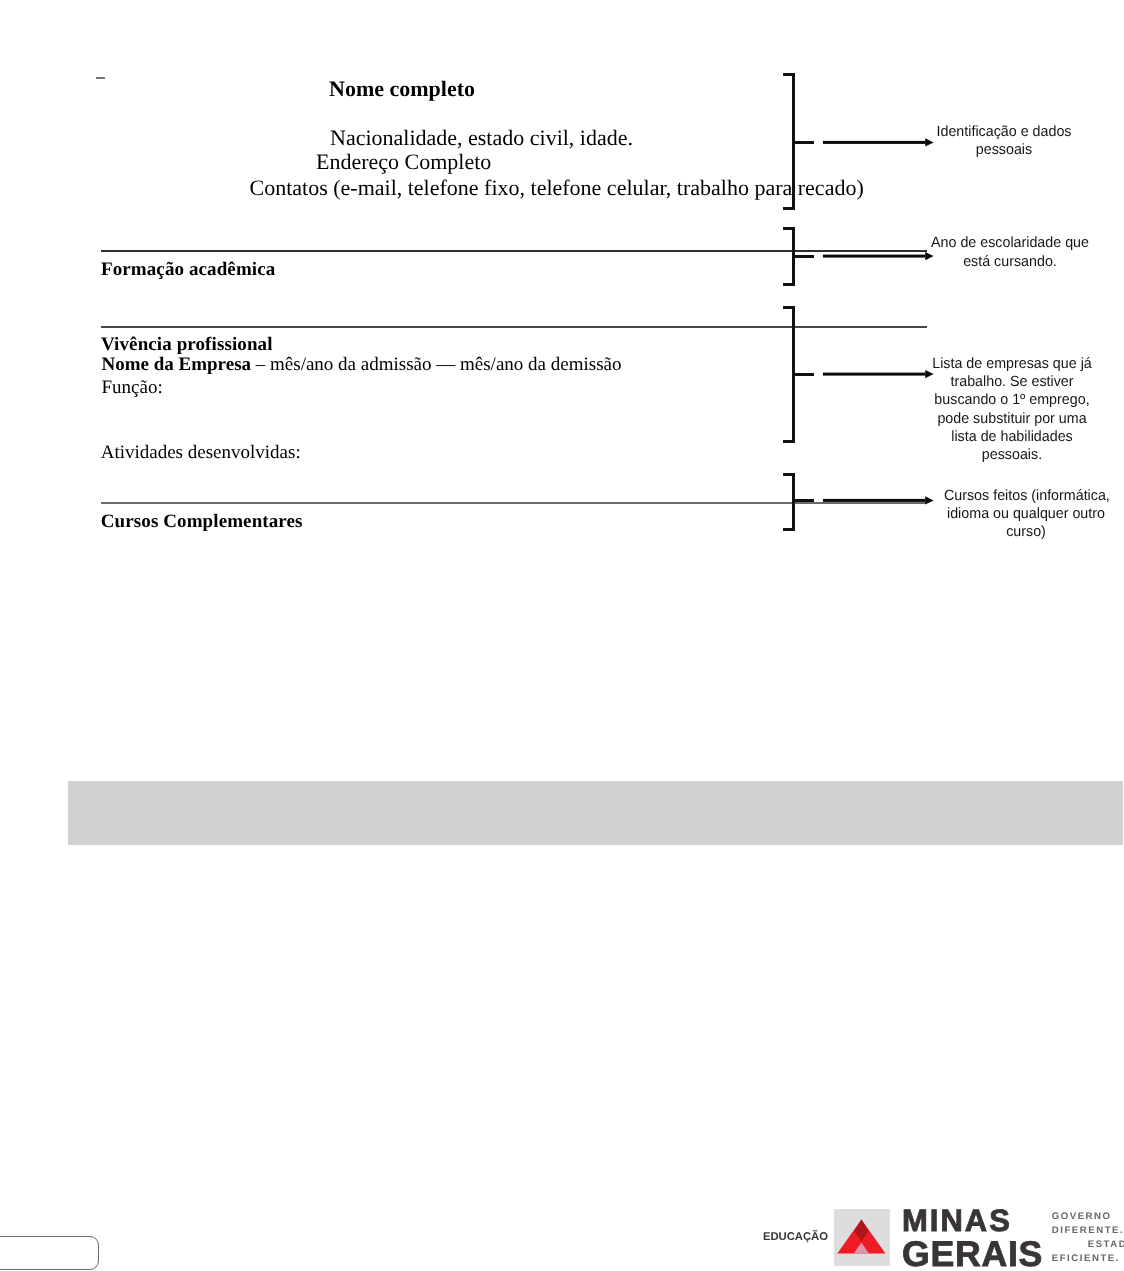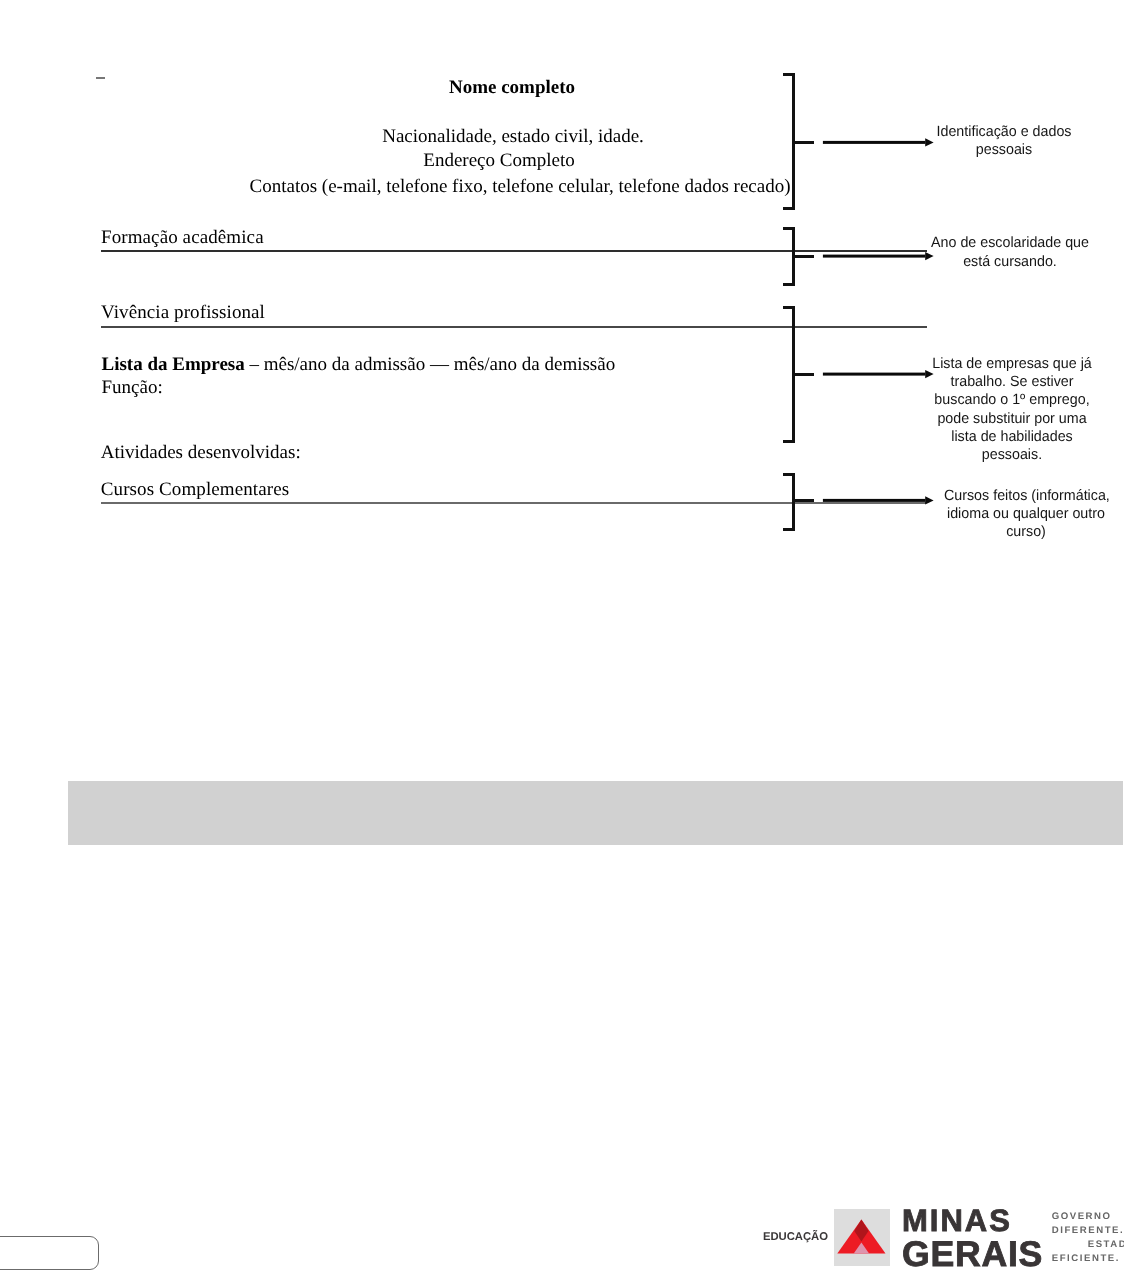--- a/index.html
+++ b/index.html
@@ -3,22 +3,22 @@
 <meta charset="utf-8">
 <style>
   html,body{margin:0;padding:0;background:#fff;}
   body{width:1124px;height:1271px;position:relative;overflow:hidden;
        font-family:"Liberation Serif", serif;color:#000;
        -webkit-font-smoothing:antialiased;text-rendering:geometricPrecision;}
   .abs{position:absolute;}
 
   
   .cv-line{position:absolute;white-space:nowrap;font-size:19px;line-height:1;}
-  .cv-center{position:absolute;text-align:center;font-size:19px;line-height:1;}
-  .cv-head{position:absolute;white-space:nowrap;font-weight:normal;font-size:19px;line-height:1;letter-spacing:0.1px;}
+  .cv-center{position:absolute;text-align:left;font-size:22px;line-height:1;}
+  .cv-head{position:absolute;white-space:nowrap;font-weight:bold;font-size:19px;line-height:1;letter-spacing:0.1px;margin-top:32px;}
   .rule{position:absolute;background:#2b2b2b;}
 
   
   .note{position:absolute;text-align:center;white-space:nowrap;font-family:"Liberation Sans", sans-serif;
         font-size:14.8px;line-height:18.3px;color:#161616;
         transform:scaleX(0.965);transform-origin:center top;}
 
   
   .greyband{position:absolute;background:#d1d1d1;}
   .roundbox{position:absolute;border:1.3px solid #6b6b6b;border-radius:9px;background:#fff;}
@@ -32,30 +32,30 @@
 </style>
 </head>
 <body>
 
 <div class="rule abs" style="left:96px;top:77px;width:9px;height:1.5px;background:#777;"></div>
 
 <div class="cv-center" style="left:329px;top:78px;width:366px;font-weight:bold;">Nome completo</div>
 
 <div class="cv-center" style="left:330px;top:127px;width:366px;">Nacionalidade, estado civil, idade.</div>
 <div class="cv-center" style="left:316px;top:151.4px;width:366px;">Endereço Completo</div>
-<div class="cv-center" style="left:249.5px;top:176.5px;white-space:nowrap;">Contatos (e-mail, telefone fixo, telefone celular, telefone dados recado)</div>
+<div class="cv-center" style="left:249.5px;top:176.5px;white-space:nowrap;">Contatos (e-mail, telefone fixo, telefone celular, trabalho para recado)</div>
 
 <div class="cv-head" style="left:101px;top:227.5px;">Formação acadêmica</div>
 <div class="rule" style="left:101px;top:249.5px;width:826px;height:2px;background:#2e2e2e;"></div>
 
 <div class="cv-head" style="left:101px;top:303.4px;">Vivência profissional</div>
 <div class="rule" style="left:101px;top:325.8px;width:826px;height:2px;background:#474747;"></div>
 
 <div class="cv-line" style="left:101.5px;top:355.1px;">
-  <b>Lista da Empresa</b><span> – mês/ano da admissão — mês/ano da demissão</span>
+  <b>Nome da Empresa</b><span> – mês/ano da admissão — mês/ano da demissão</span>
 </div>
 <div class="cv-line" style="left:101.5px;top:378.1px;">Função:</div>
 <div class="cv-line" style="left:100.7px;top:404px;margin-top:39px;">Atividades desenvolvidas:</div>
 
 <div class="cv-head" style="left:100.8px;top:479.9px;">Cursos Complementares</div>
 <div class="rule" style="left:101px;top:501.9px;width:825px;height:1.8px;background:#6a6a6a;"></div>
 
 <svg class="abs" style="left:0;top:0;width:1124px;height:1271px;" viewBox="0 0 1124 1271" shape-rendering="crispEdges">
   <g fill="#111" stroke="none">
     <g>

